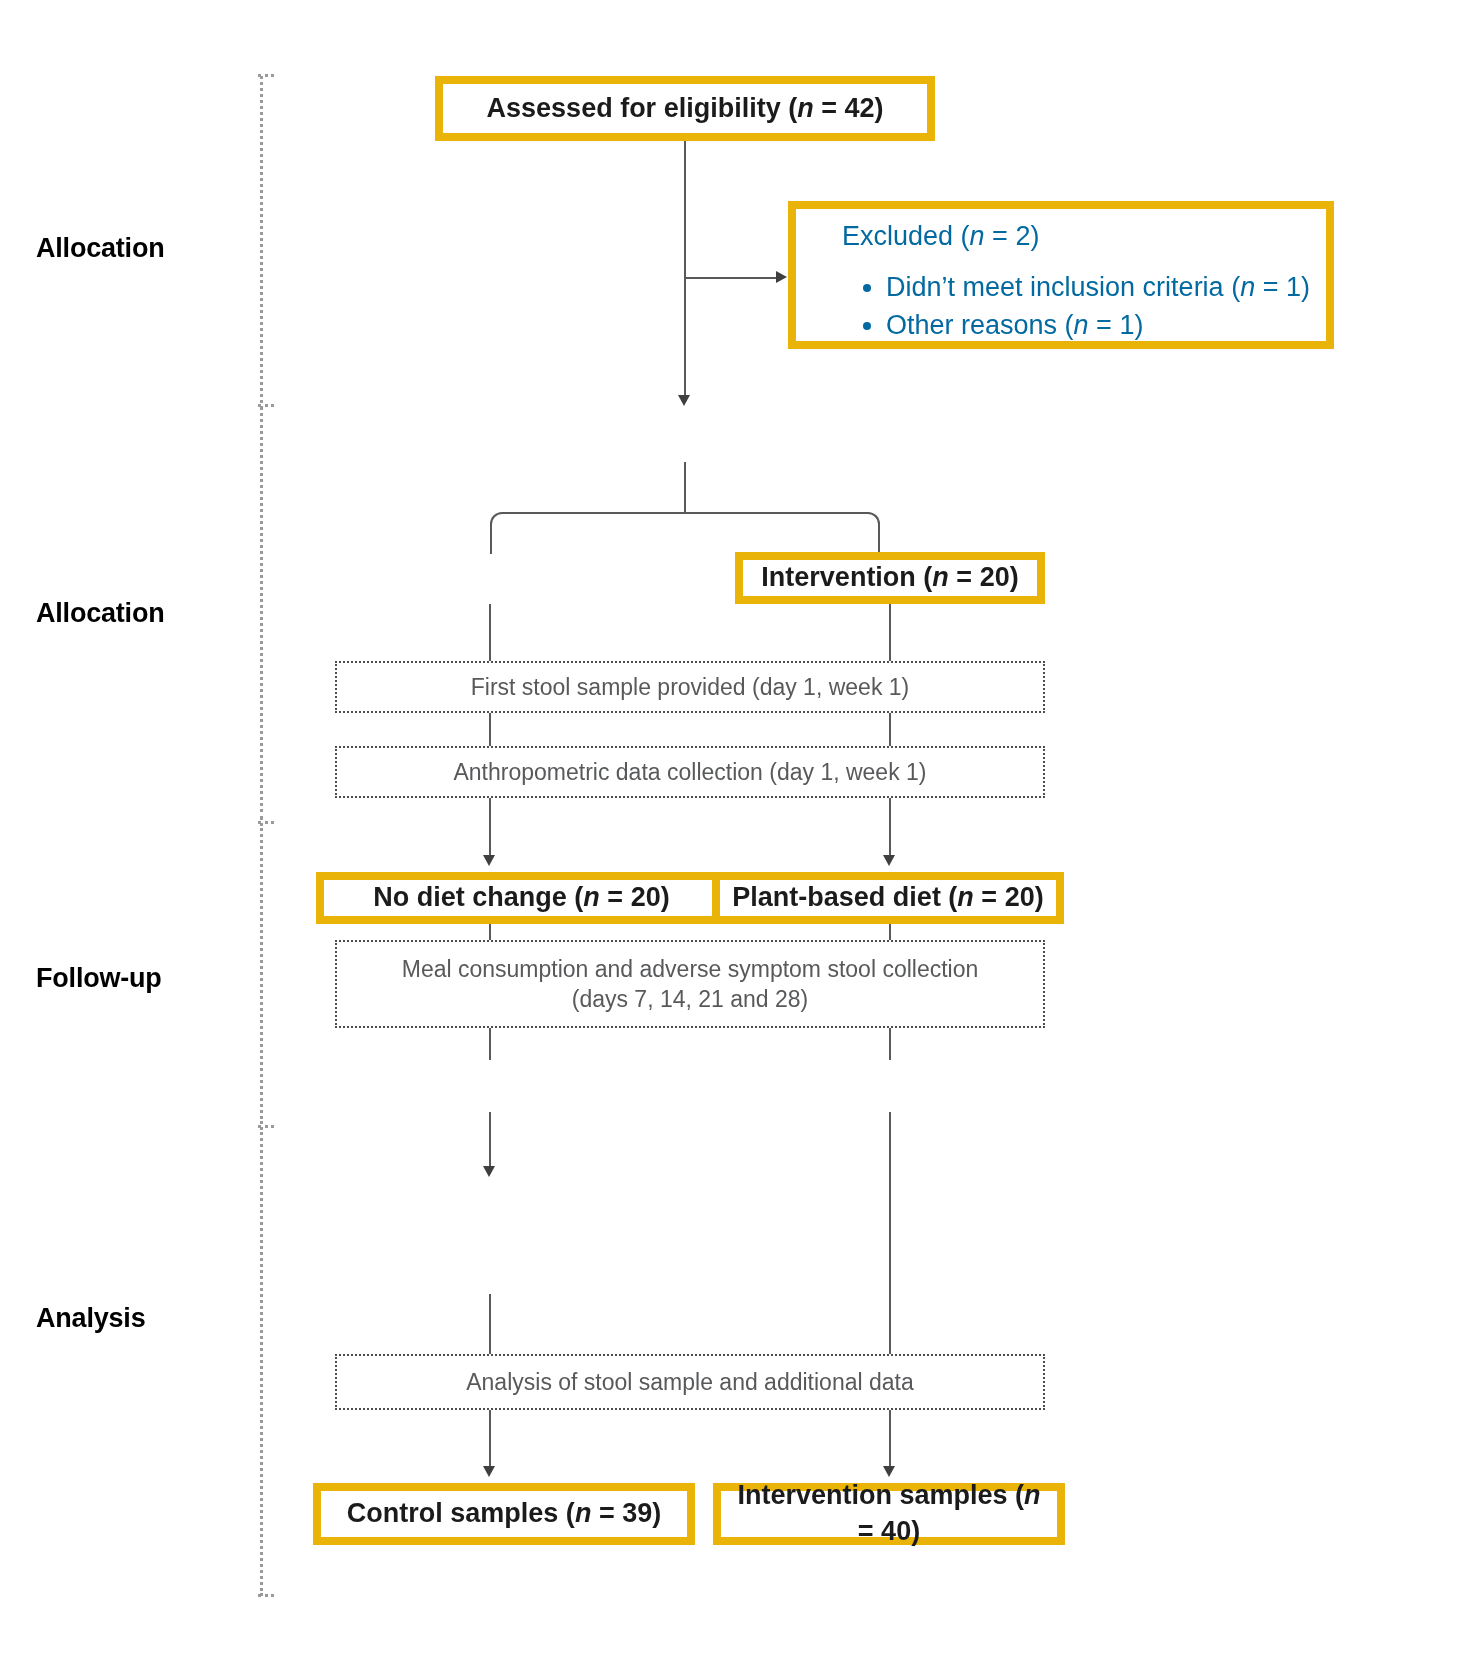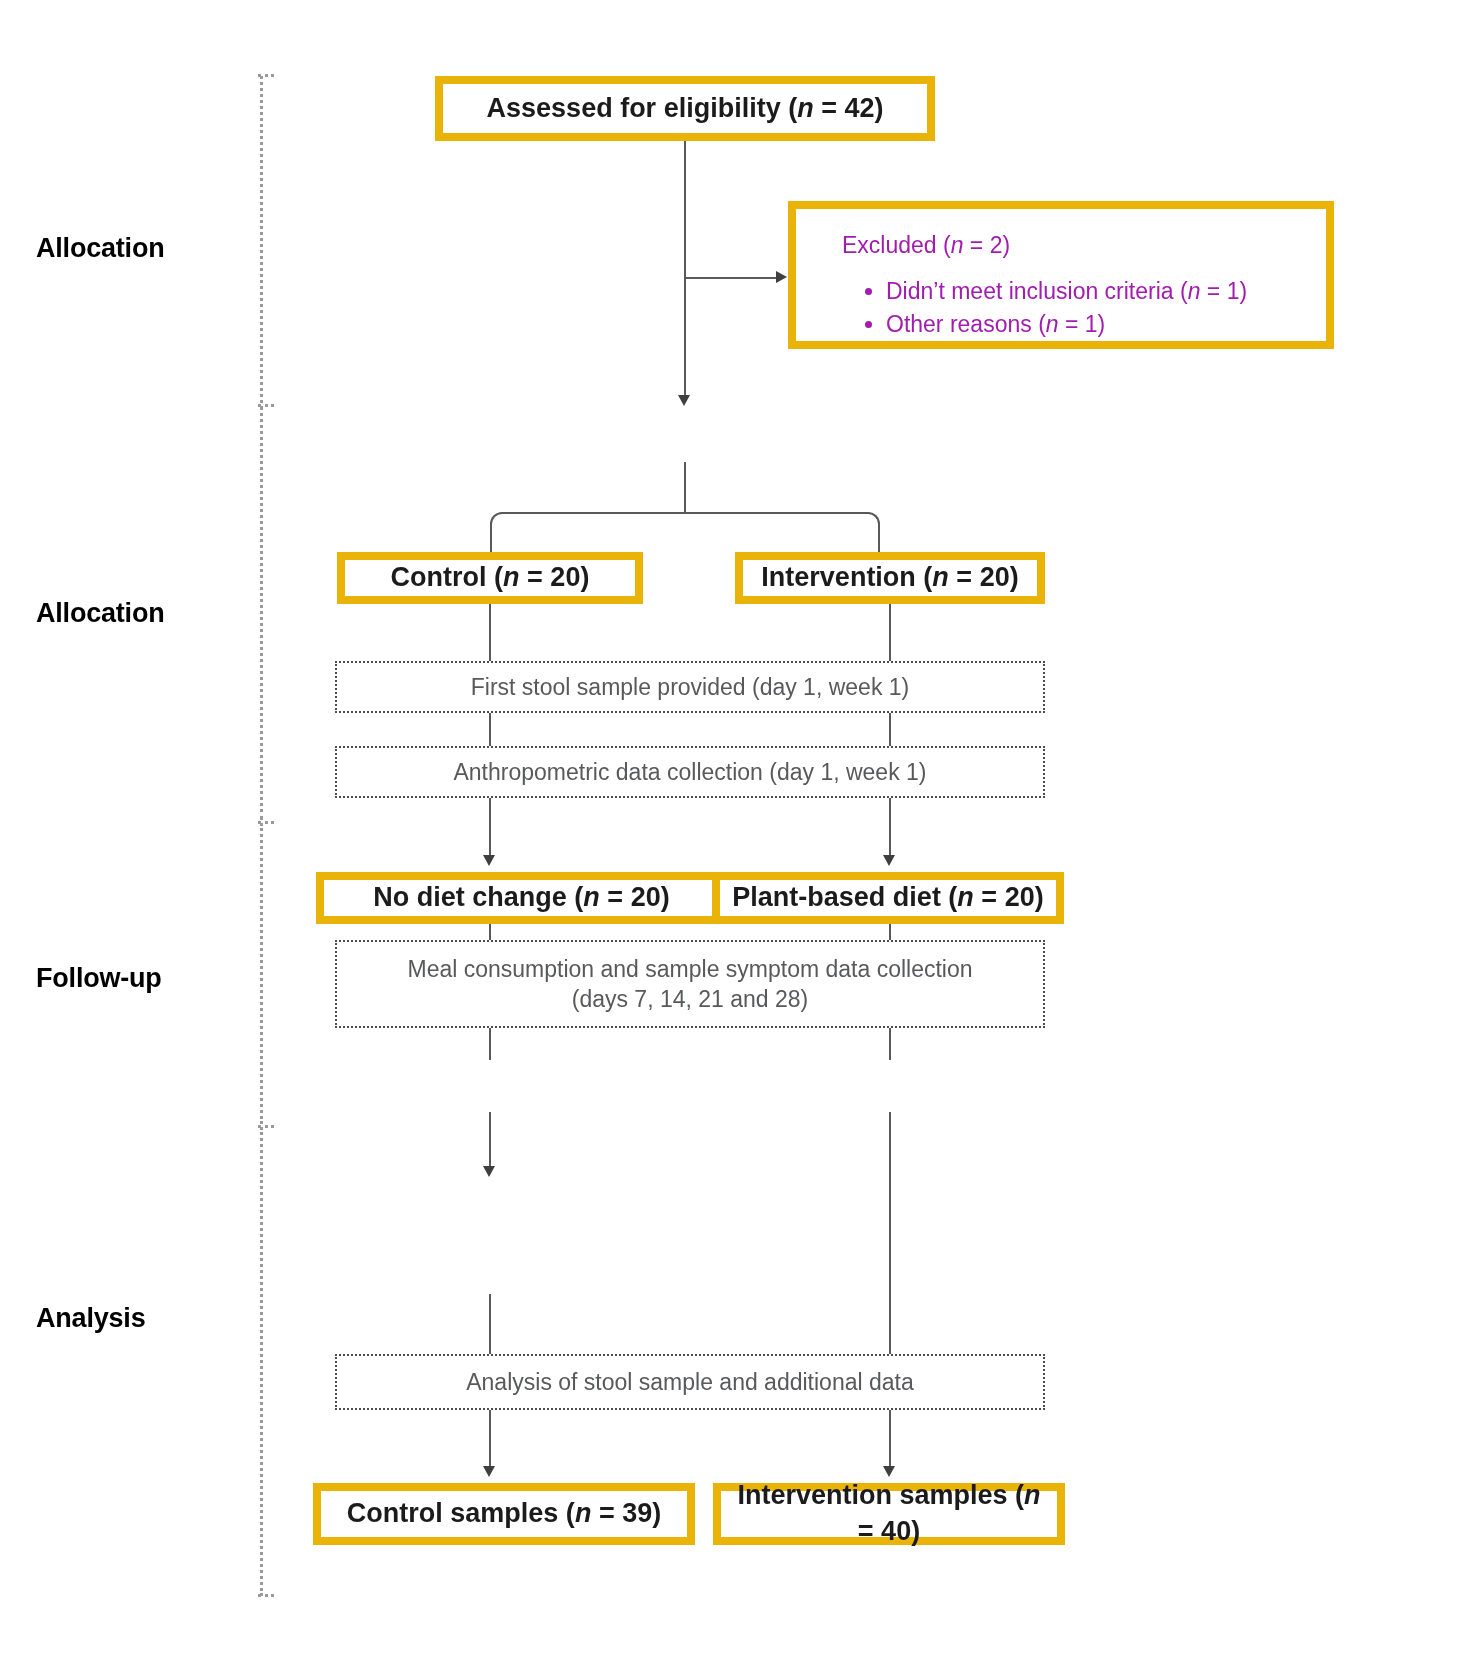--- a/index.html
+++ b/index.html
@@ -53,26 +53,26 @@
     font-weight: normal;
     font-size: 23px;
     color: #58595b;
   }
   .box .inner { padding: 2px 10px; width: 100%; }
   .box em {
     font-style: italic;
   }
   
   .excluded {
-    align-items: flex-end;
+    align-items: center;
     justify-content: flex-start;
     text-align: left;
     font-weight: normal;
-    font-size: 23px;
-    color: #a21caf;
+    font-size: 27px;
+    color: #0369a1;
   }
   .excluded .inner {
     padding: 14px 0 0 46px;
     text-align: left;
   }
   .excluded ul {
     margin: 16px 0 0 0;
     padding-left: 28px;
     list-style: disc;
   }
@@ -162,23 +162,20 @@
         <li>Didn’t meet inclusion criteria (<em>n</em> = 1)</li>
         <li>Other reasons (<em>n</em> = 1)</li>
       </ul>
     </div>
   </div>
 
 
   <div class="vline" style="left:684px; top:462px; height:50px;"></div>
   <div class="splitter" style="left:490px; top:512px; width:390px; height:42px;"></div>
 
-  <div class="box solid-bold" style="left:337px; top:552px; width:306px; height:52px;">
-    <span class="inner">Control (<em>n</em> = 20)</span>
-  </div>
   <div class="box solid-bold" style="left:735px; top:552px; width:310px; height:52px;">
     <span class="inner">Intervention (<em>n</em> = 20)</span>
   </div>
 
   <div class="vline" style="left:489px; top:604px; height:57px;"></div>
   <div class="vline" style="left:889px; top:604px; height:57px;"></div>
 
   <div class="box dotted" style="left:335px; top:661px; width:710px; height:52px;">
     <span class="inner">First stool sample provided (day 1, week 1)</span>
   </div>
@@ -200,21 +197,21 @@
   </div>
   <div class="box solid-bold" style="left:712px; top:872px; width:352px; height:52px;">
     <span class="inner">Plant-based diet (<em>n</em> = 20)</span>
   </div>
 
   <div class="vline" style="left:489px; top:924px; height:26px;"></div>
   <div class="vline" style="left:889px; top:924px; height:26px;"></div>
 
   <div class="box dotted" style="left:335px; top:940px; width:710px; height:88px;">
     <span class="inner">
-      <span>Meal consumption and sample symptom data collection</span><br>
+      <span>Meal consumption and adverse symptom stool collection</span><br>
       <span>(days 7, 14, 21 and 28)</span>
     </span>
   </div>
 
   <div class="vline" style="left:489px; top:1028px; height:32px;"></div>
   <div class="vline" style="left:889px; top:1028px; height:32px;"></div>
 
 
   <div class="vline" style="left:489px; top:1112px; height:62px;"></div>
   <div class="arrowhead" style="left:483px; top:1166px;"></div>

